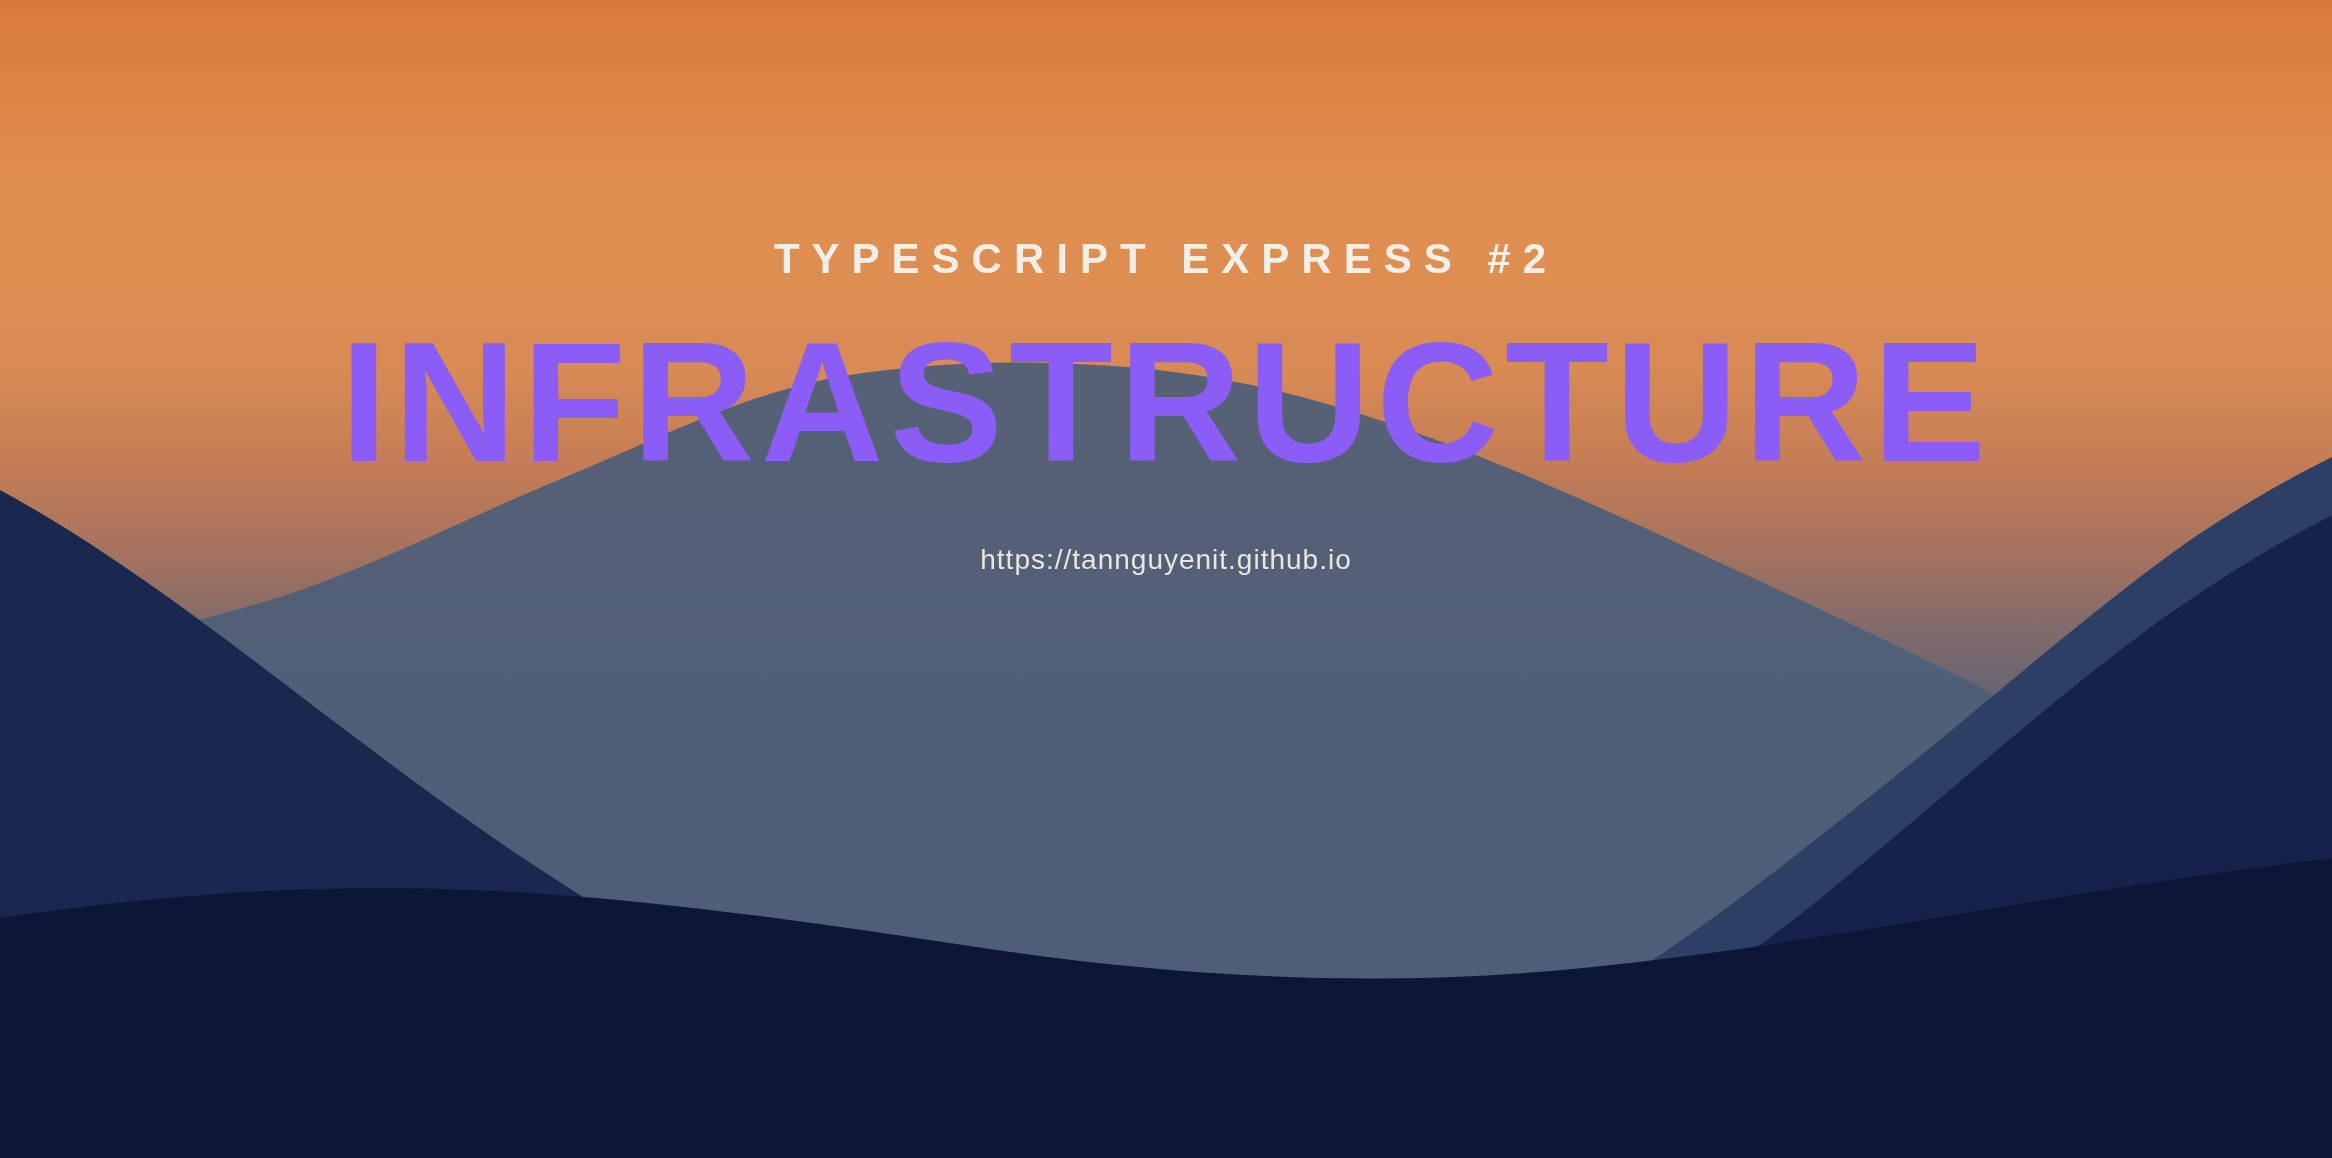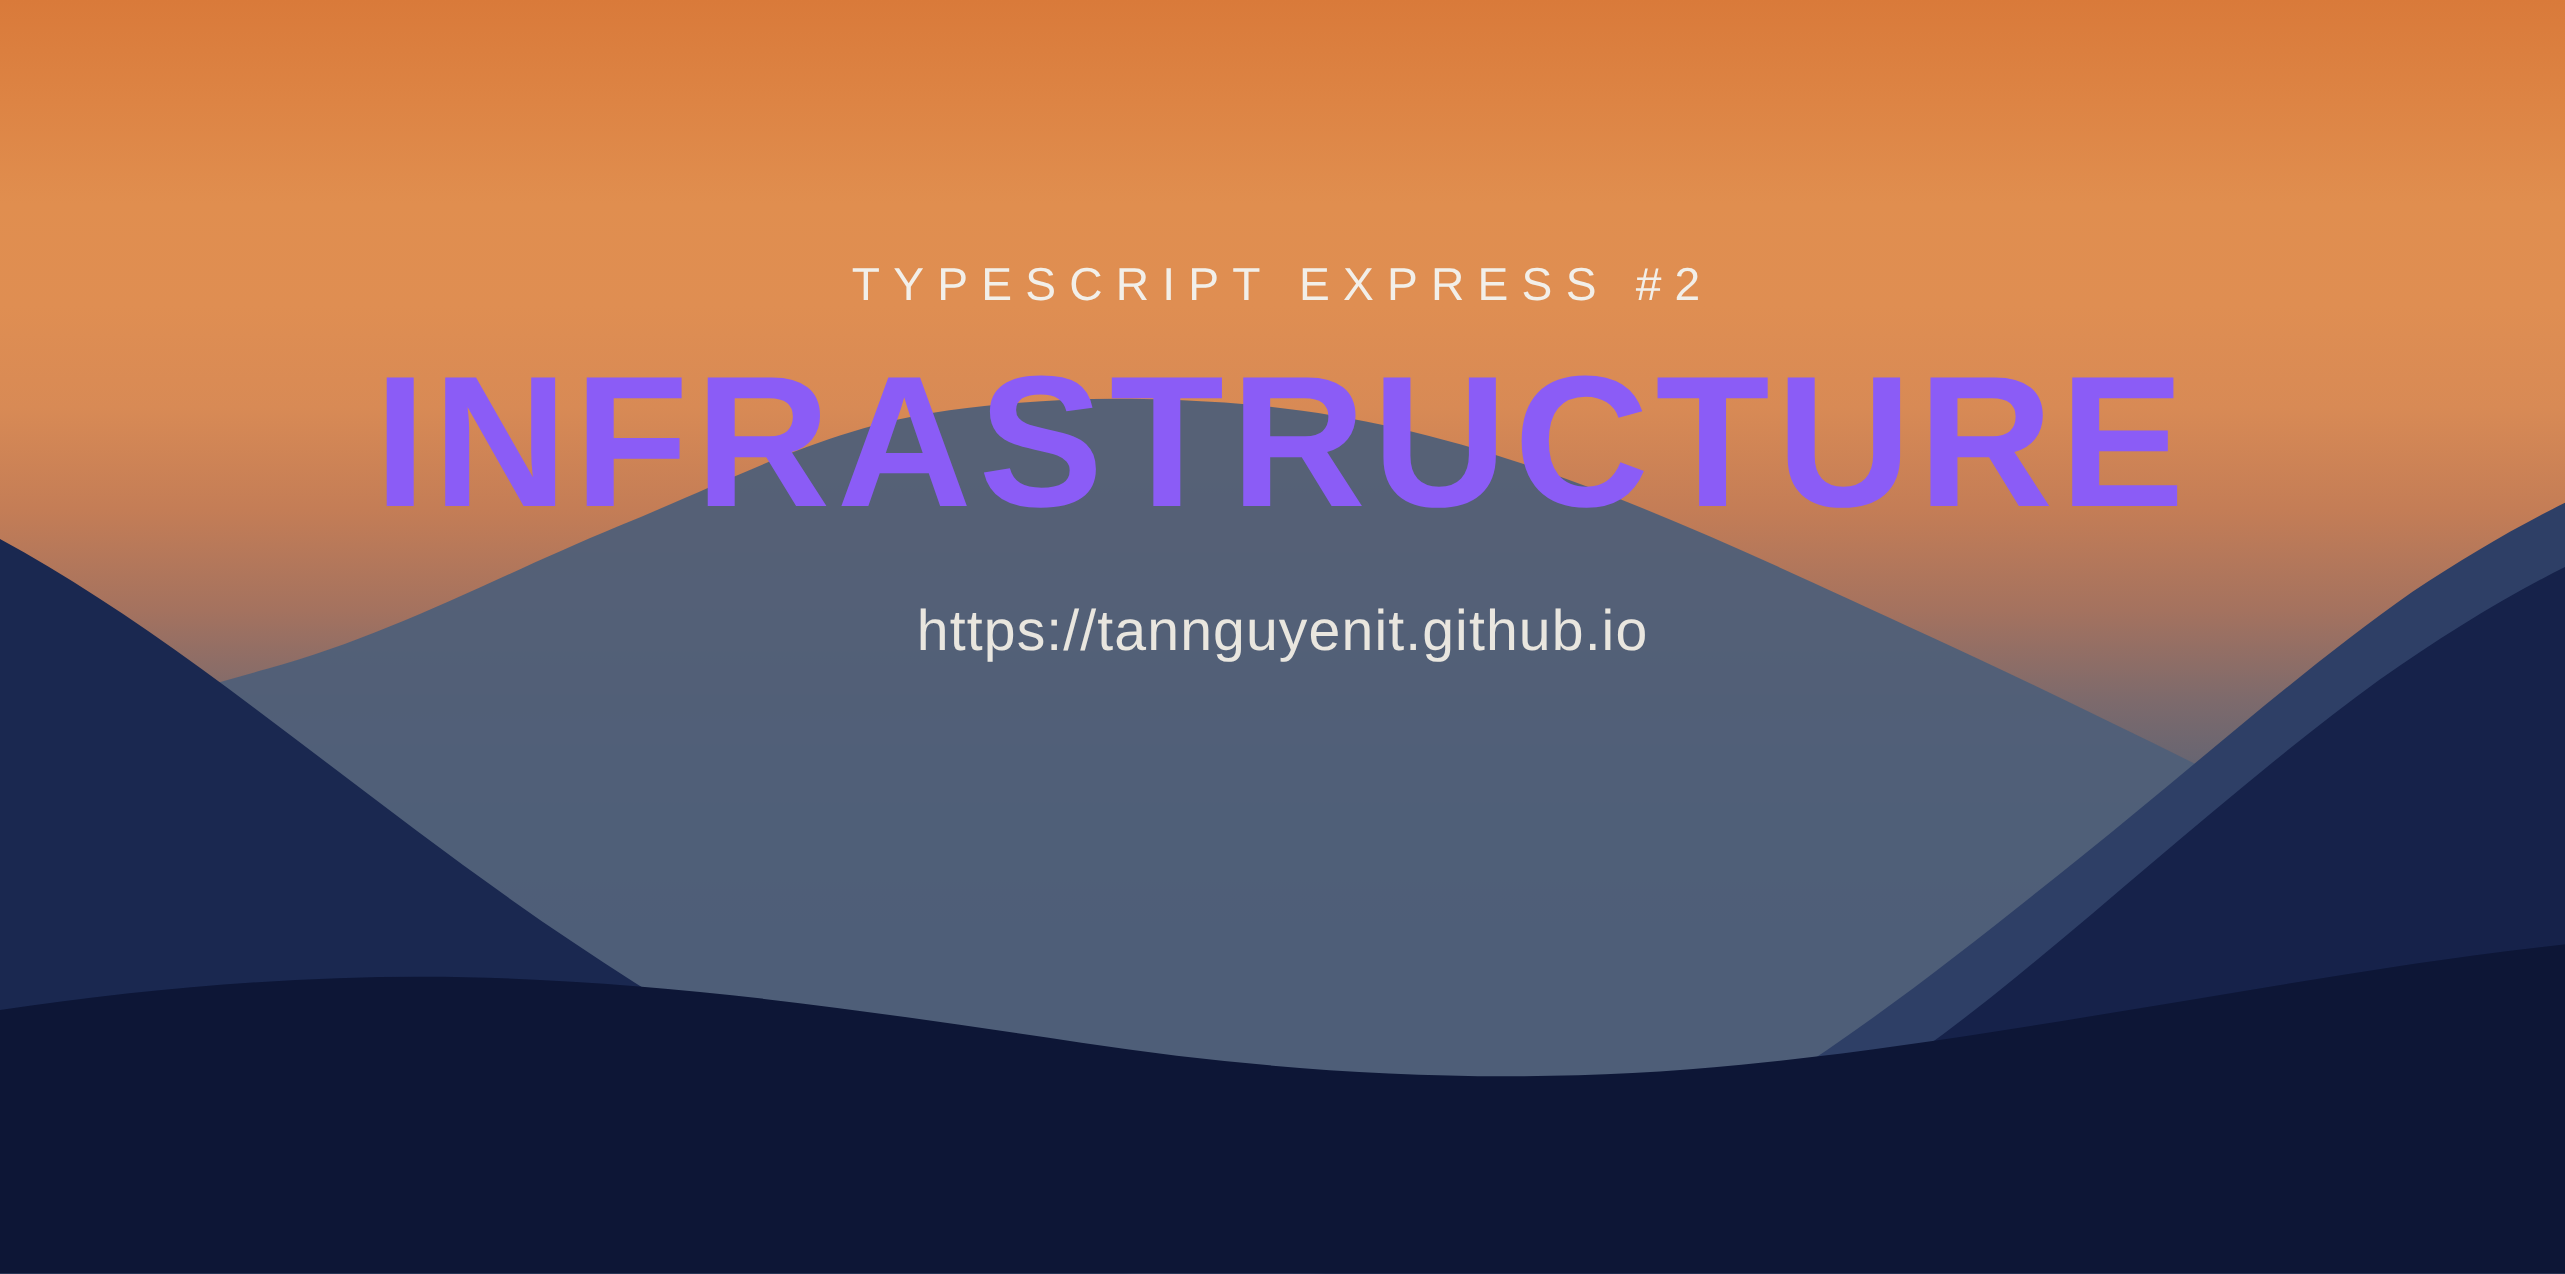--- a/index.html
+++ b/index.html
@@ -47,37 +47,37 @@
     display: flex;
     flex-direction: column;
     align-items: center;
     justify-content: flex-start;
     padding-top: 235px;
     text-align: center;
   }
   .kicker {
     color: #f2efe9;
     font-size: 42px;
-    font-weight: 400;
+    font-weight: 700;
     letter-spacing: 12px;
     text-transform: uppercase;
     margin-bottom: 36px;
   }
   .title {
     color: #8b5cf6;
     font-size: 170px;
     line-height: 0.98;
     font-weight: 800;
     letter-spacing: 6px;
     text-transform: uppercase;
     margin-bottom: 58px;
   }
   .url {
     color: #e9e6df;
-    font-size: 52px;
+    font-size: 28px;
     font-weight: 400;
     letter-spacing: 1px;
   }
 </style>
 </head>
 <body>
 
 <div class="bg">
   <div class="sky"></div>
 

